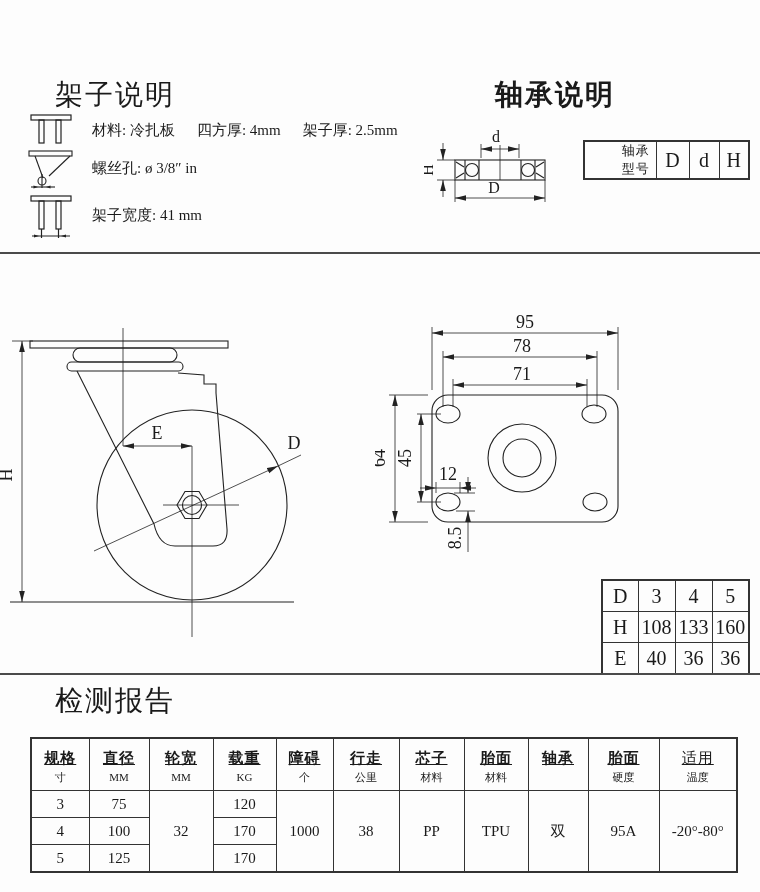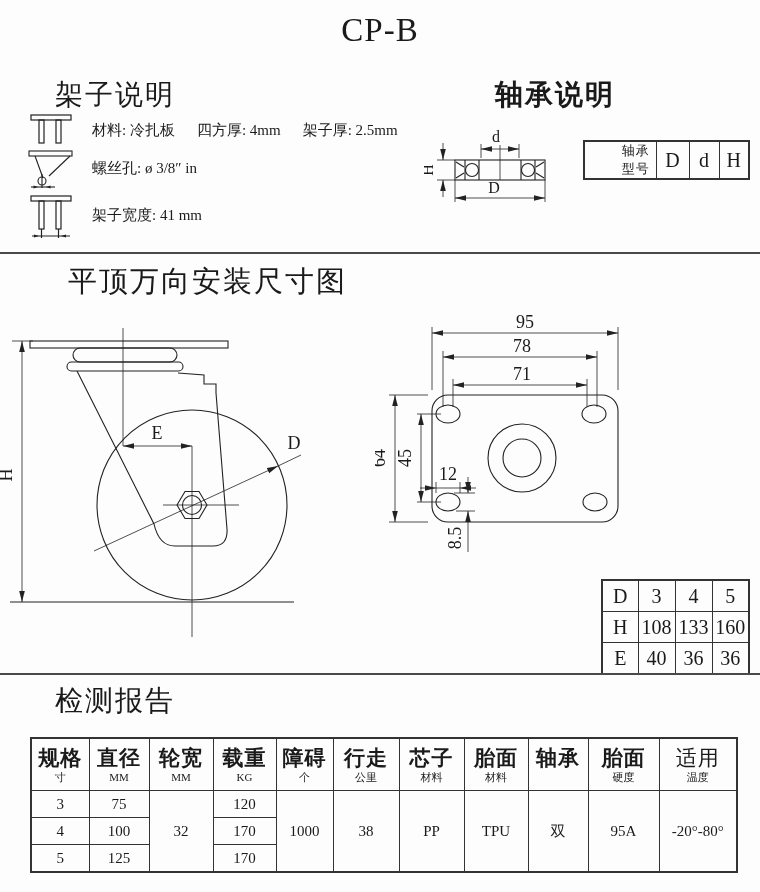--- a/index.html
+++ b/index.html
@@ -16,32 +16,31 @@
   table{border-collapse:collapse;table-layout:fixed;background:#fdfdfd;}
   table,td{border:1px solid #333;}
   .btable{border:2px solid #333;}
   td{text-align:center;vertical-align:middle;padding:0;overflow:hidden;}
   .bearing-table td{height:25px;font-size:20px;}
   .bearing-table .small-cell{font-size:13px;letter-spacing:1px;padding-left:31px;}
   .dhe-table td{height:30px;font-size:20px;}
   .report-table td{font-size:15px;}
   .report-table .hdr td{height:51px;}
   .report-table .r td{height:26px;}
-  .hm{font-size:21px;font-weight:bold;line-height:26px;letter-spacing:1px;}
+  .hm{font-size:15px;font-weight:bold;line-height:26px;letter-spacing:1px;text-decoration:underline;}
   .hm.light{font-weight:normal;}
   .hs{font-size:11px;line-height:13px;min-height:13px;}
   svg text{font-family:"Liberation Serif","DejaVu Serif",serif;}
 </style>
 </head>
 <body>
 
 <div class="page">
 
   <div class="abs title-row">
-    <span class="title-model">CP-B</span>
   </div>
 
   <div class="abs heading" style="left:15px;top:76px;">架子说明</div>
 
   <div class="abs" style="left:30px;top:113px;">
     <svg width="42" height="32" viewBox="0 0 42 32">
       <g stroke="#222" fill="none" stroke-width="1.2">
         <rect x="1" y="2" width="40" height="5"></rect>
         <rect x="9" y="7" width="5" height="23"></rect>
         <rect x="26" y="7" width="5" height="23"></rect>
@@ -150,21 +149,20 @@
       <td class="small-cell">轴承型号</td>
       <td>D</td>
       <td>d</td>
       <td>H</td>
     </tr>
   </tbody>
     </table>
 
   <div class="abs divider" style="top:252px;"></div>
 
-  <div class="abs heading" style="left:28px;top:262px;font-size:29px;">平顶万向安装尺寸图</div>
 
   <div class="abs" style="left:0;top:325px;">
     <svg width="305" height="332" viewBox="0 0 305 332">
       <defs>
         <marker id="mE1" markerUnits="userSpaceOnUse" markerWidth="12" markerHeight="8" refX="11" refY="4" orient="auto">
             <path d="M0,1.2 L11,4 L0,6.8 Z" fill="#222" stroke="none"></path>
           </marker>
         <marker id="mS1" markerUnits="userSpaceOnUse" markerWidth="12" markerHeight="8" refX="1" refY="4" orient="auto">
             <path d="M12,1.2 L1,4 L12,6.8 Z" fill="#222" stroke="none"></path>
           </marker>

